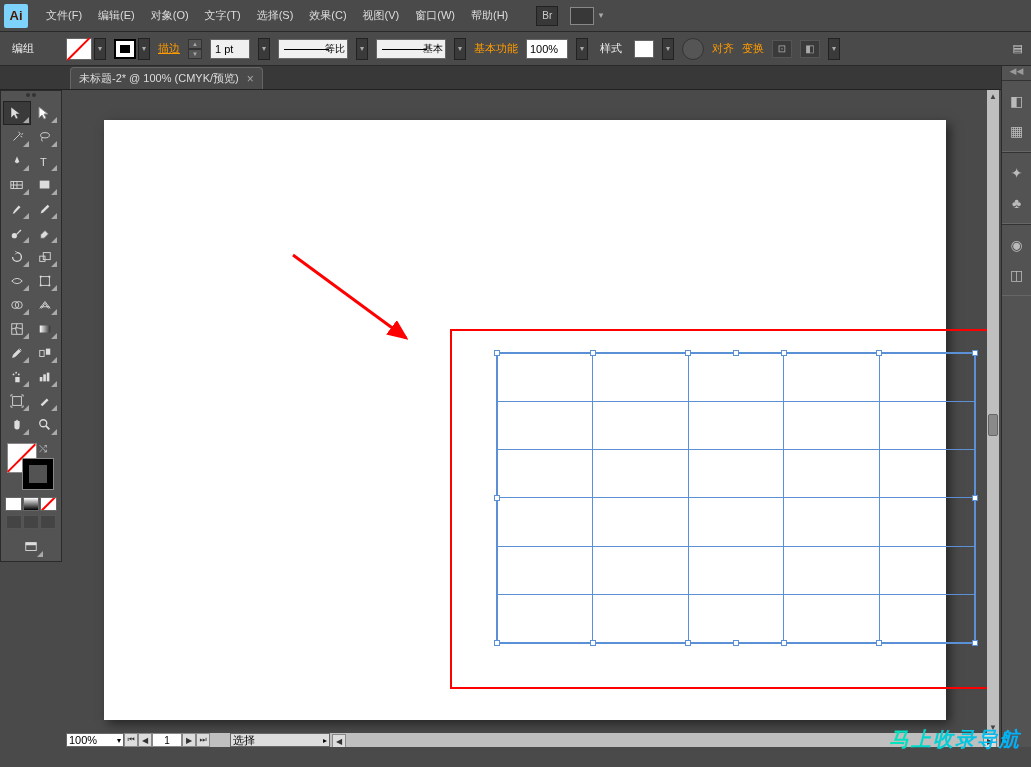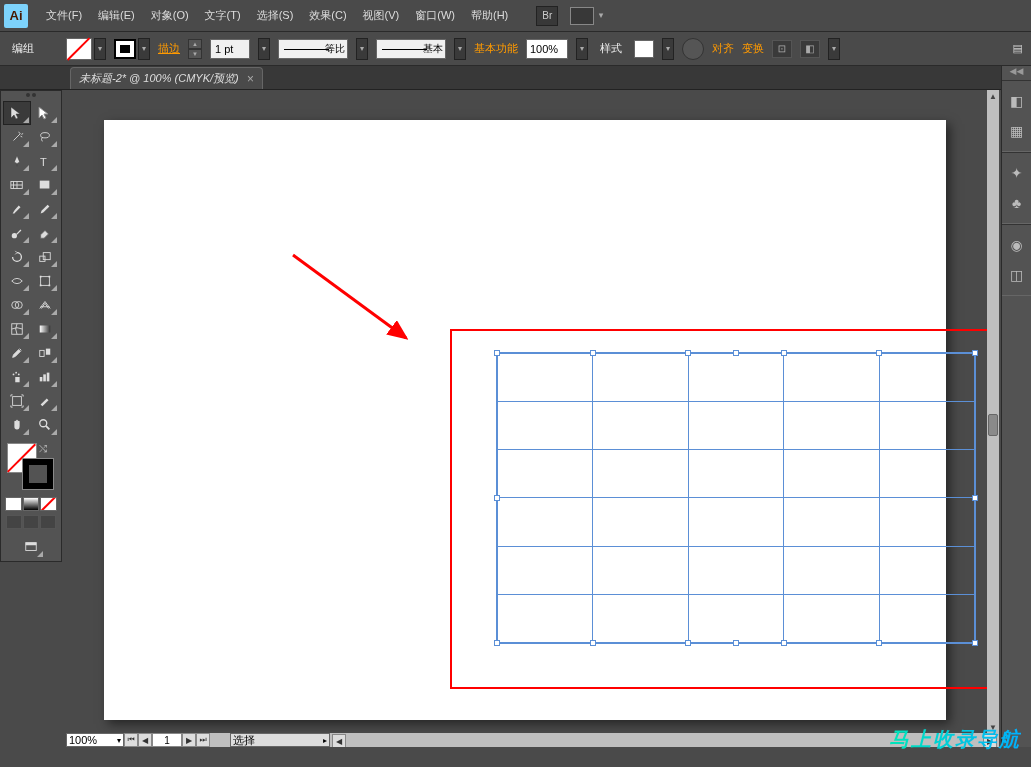--- a/index.html
+++ b/index.html
@@ -36,21 +36,21 @@
   .line-preview { width: 70px; height: 20px; background: #f0f0f0; border: 1px solid #666; position: relative; }
   .line-preview::after { content: ""; position: absolute; left: 5px; right: 18px; top: 9px; height: 1px; background: #000; }
   .line-preview.basic::after { height: 1px; }
   .pct-input { width: 42px; height: 20px; background: #fff; border: 1px solid #666; color: #000; padding: 0 3px; }
   .style-sw { width: 20px; height: 18px; background: #fff; border: 1px solid #666; }
   .round-btn { width: 22px; height: 22px; border-radius: 50%; background: #555; border: 1px solid #333; }
   .ctrl-icon { width: 20px; height: 18px; border: 1px solid #555; background: #3a3a3a; display: flex; align-items: center; justify-content: center; font-size: 10px; color: #aaa; }
   .ctrl-more { margin-left: auto; }
   
   
-  .tabbar { height: 24px; background: #383838; border-bottom: 1px solid #222; display: flex; align-items: flex-end; padding-left: 70px; font-style: italic; }
+  .tabbar { height: 24px; background: #383838; border-bottom: 1px solid #222; display: flex; align-items: flex-end; padding-left: 70px; }
   .doc-tab { height: 22px; background: #4a4a4a; border: 1px solid #666; border-bottom: none; padding: 3px 8px; color: #ddd; display: flex; align-items: center; gap: 8px; border-radius: 4px 4px 0 0; font-size: 11px; }
   .tab-close { color: #aaa; cursor: pointer; font-size: 12px; }
   
   
   .toolbox { position: absolute; left: 0; top: 90px; width: 62px; background: #535353; border: 1px solid #2a2a2a; padding: 2px; }
   .tool-grip { height: 6px; display: flex; justify-content: center; gap: 2px; margin-bottom: 2px; }
   .tool-grip span { width: 4px; height: 4px; background: #333; border-radius: 50%; }
   .tool-row { display: flex; }
   .tool-btn { width: 28px; height: 24px; display: flex; align-items: center; justify-content: center; color: #ddd; position: relative; border: 1px solid transparent; }
   .tool-btn.sel { background: #3a3a3a; border: 1px solid #222; }

